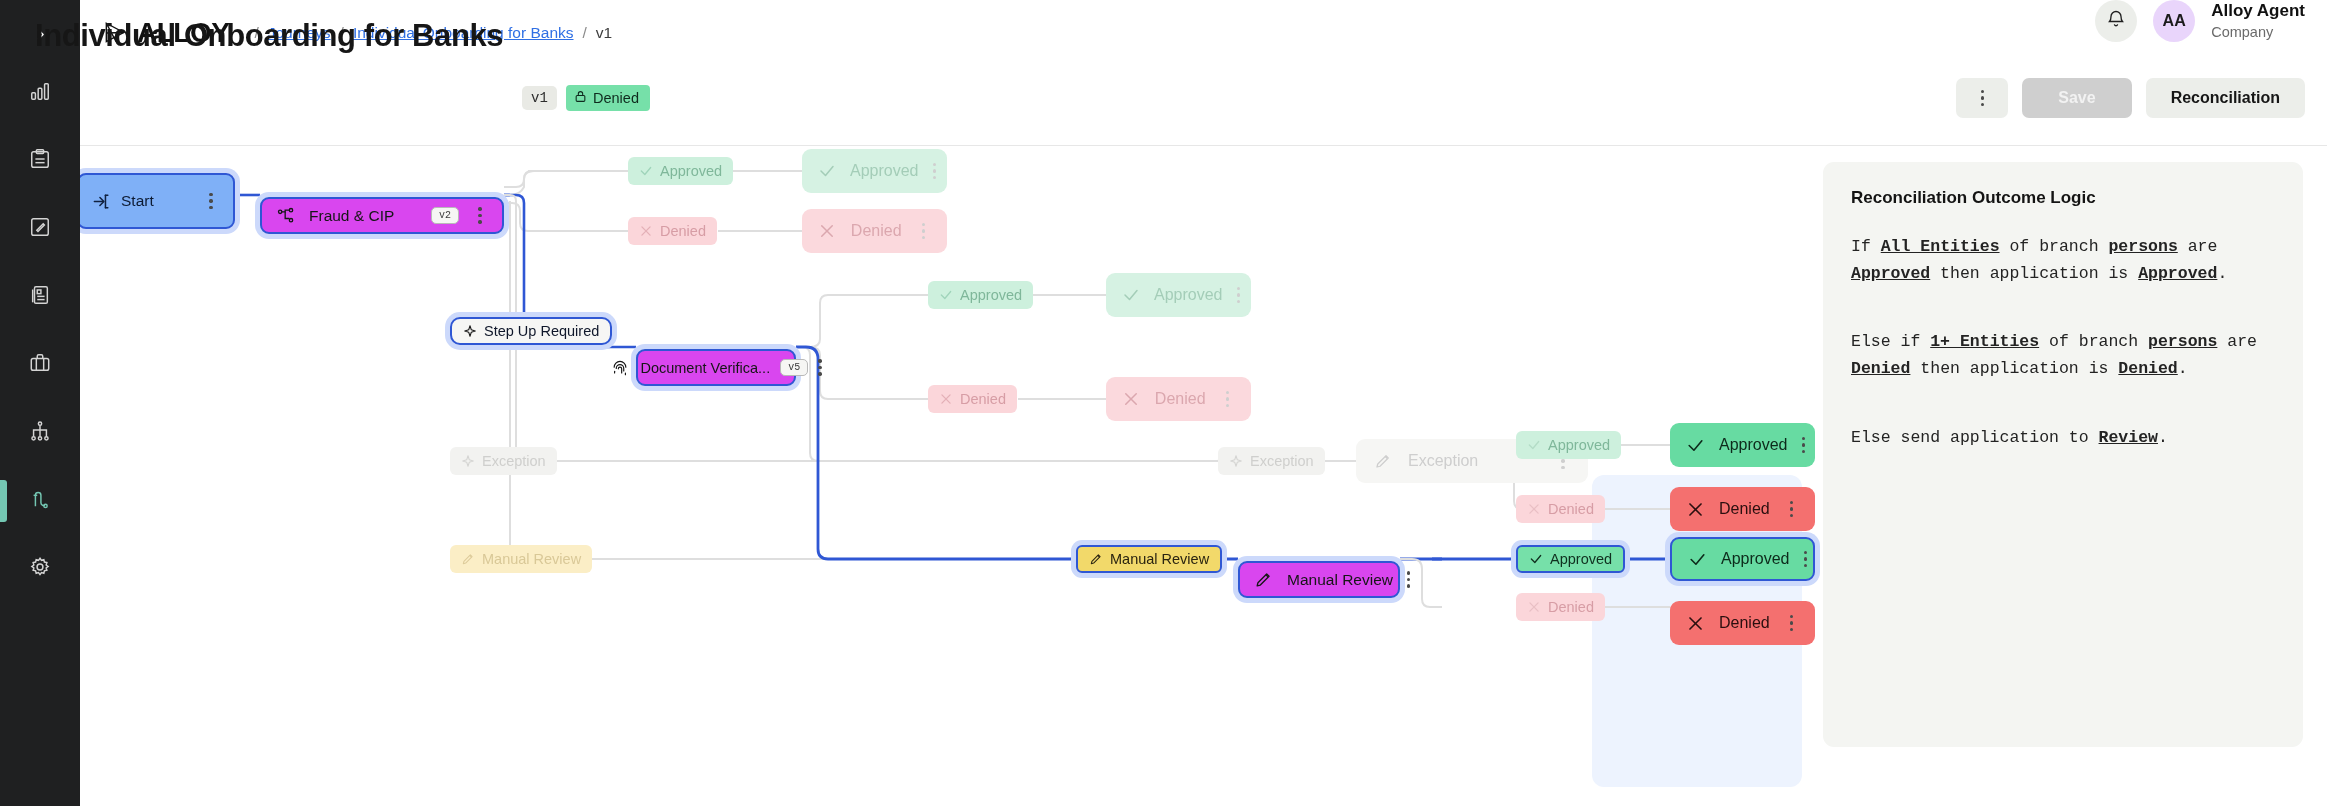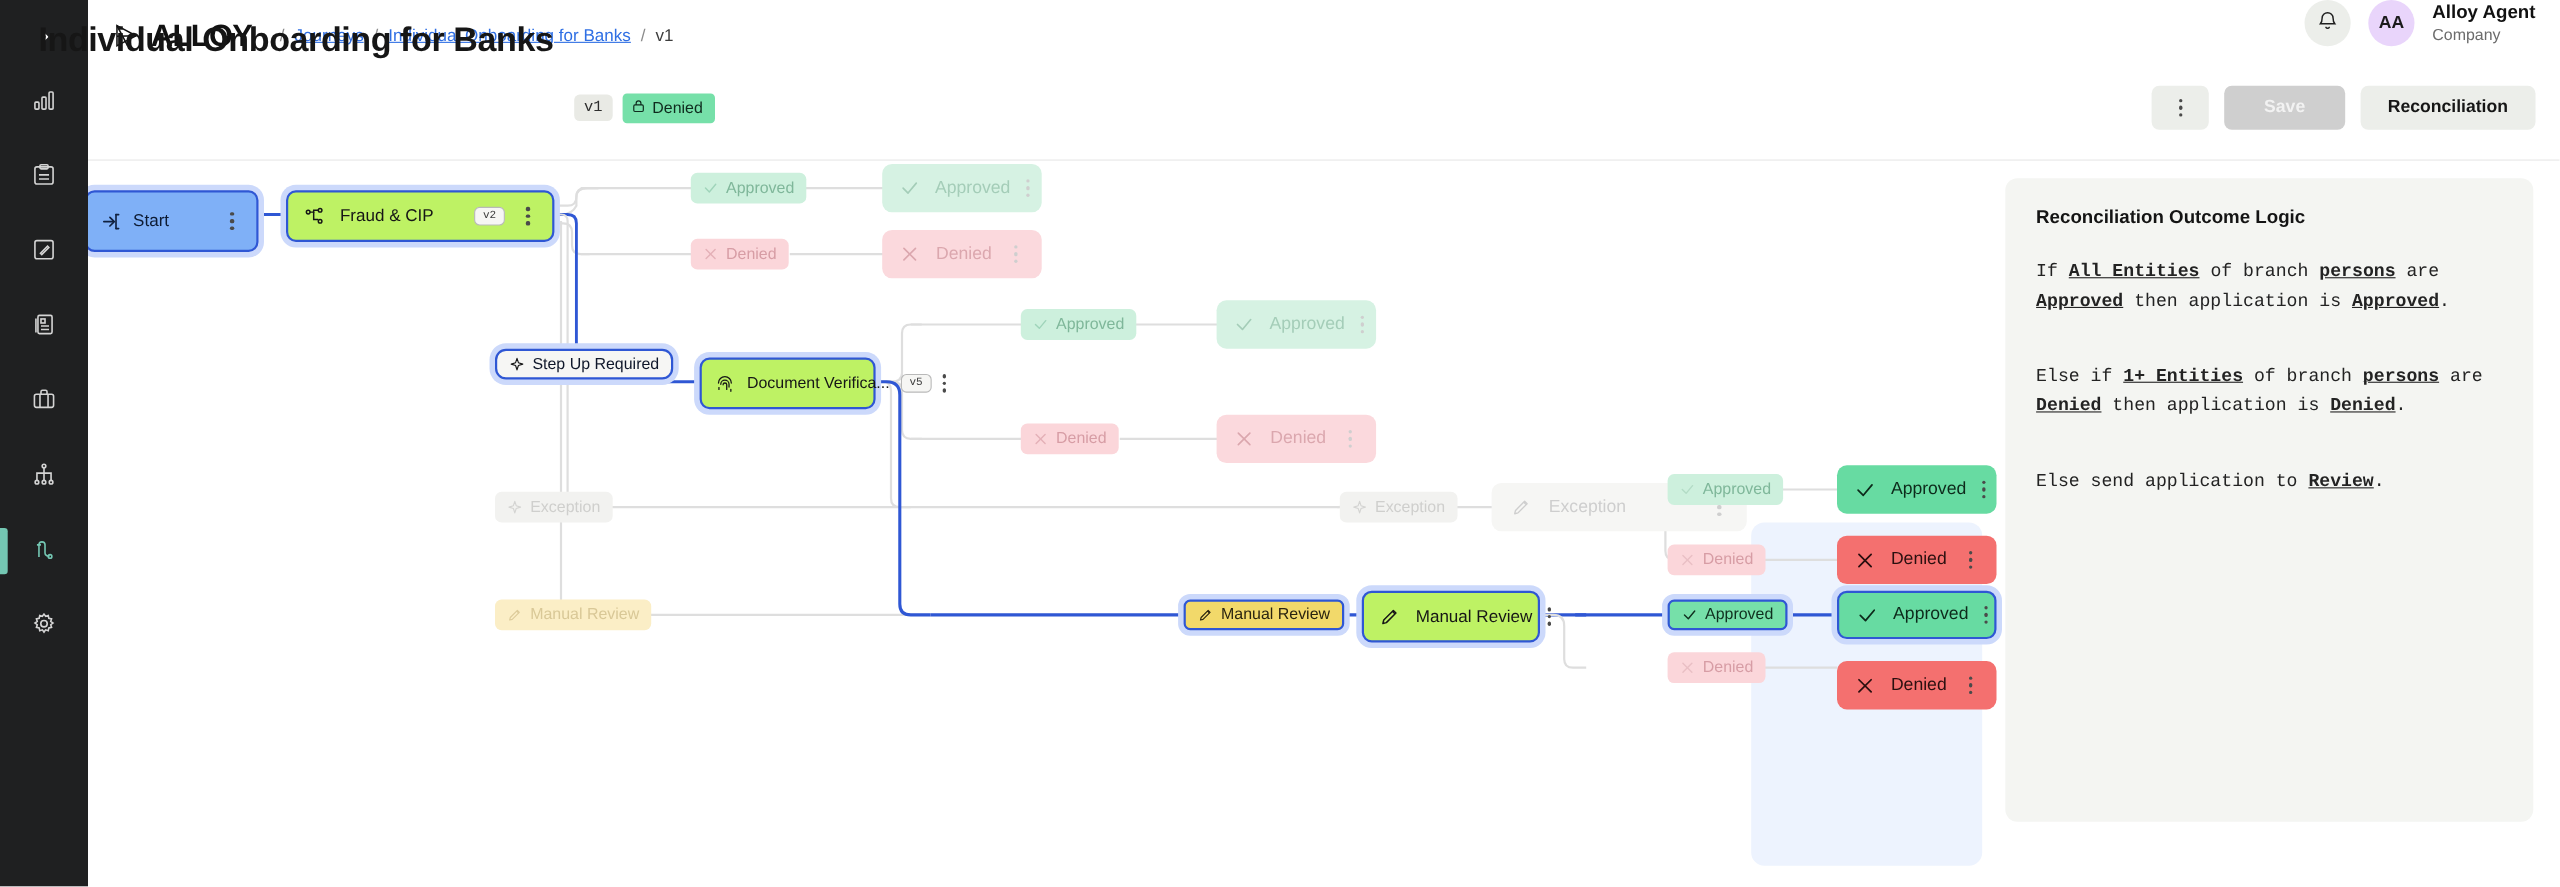--- a/index.html
+++ b/index.html
@@ -135,22 +135,23 @@
   }
   .kebab { width: 18px; display: flex; flex-direction: column; align-items: center; gap: 3px; }
   .kebab i { width: 3.4px; height: 3.4px; border-radius: 50%; background: #4a4a4a; display:block; }
 
   
   .sel { box-shadow: 0 0 0 5px #ccd9fb; }
   .ring { border: 2px solid #2f57d4; }
 
   
   .step {
-    height: 47px; background: #bef264; padding: 0 13px; gap: 12px;
+    height: 37px; background: #d946ef; padding: 0 13px; gap: 12px;
     color: #161616;
+    margin-top: 24px;
   }
   .step .ic { width: 22px; }
 
   
   .start {
     height: 56px; background: #7fb0f7; padding: 0 13px; gap: 10px;
     color: #0d1b33; border: 2px solid #2f57d4;
   }
 
   
@@ -508,21 +509,21 @@
 
     <div class="node pill sel ring" style="left:370px; top:170px; background:#f6f6f4; color:#0f172a;border-radius:10px;">
       <span class="ic">
         <svg width="14" height="14" viewBox="0 0 24 24" fill="none" stroke="#161616" stroke-width="1.8" stroke-linejoin="round">
             <path d="M12 3 l2.2 6.8 L21 12 l-6.8 2.2 L12 21 l-2.2-6.8 L3 12 l6.8-2.2 Z"></path>
           </svg>
       </span>
       <span>Step Up Required</span>
     </div>
 
-    <div class="node step sel ring" style="left:556px; top:178px; width:160px; padding:0 11px; gap:10px;">
+    <div class="node step sel ring" style="left:556px; top:178px; width:160px; padding:0 11px; gap:10px;justify-content:center;">
       <span class="ic">
         <svg width="20" height="20" viewBox="0 0 24 24" fill="none" stroke="#161616" stroke-width="1.4" stroke-linecap="round">
             <path d="M5 11a7 7 0 0 1 14 0"></path>
             <path d="M7.5 12.5a4.5 4.5 0 0 1 9 0v3"></path>
             <path d="M10 13a2 2 0 0 1 4 0v5"></path>
             <path d="M5.5 16v2"></path>
             <path d="M18.5 18v2"></path>
           </svg>
       </span>
       <span class="lbl" style="font-size:14.5px">Document Verifica...</span>

